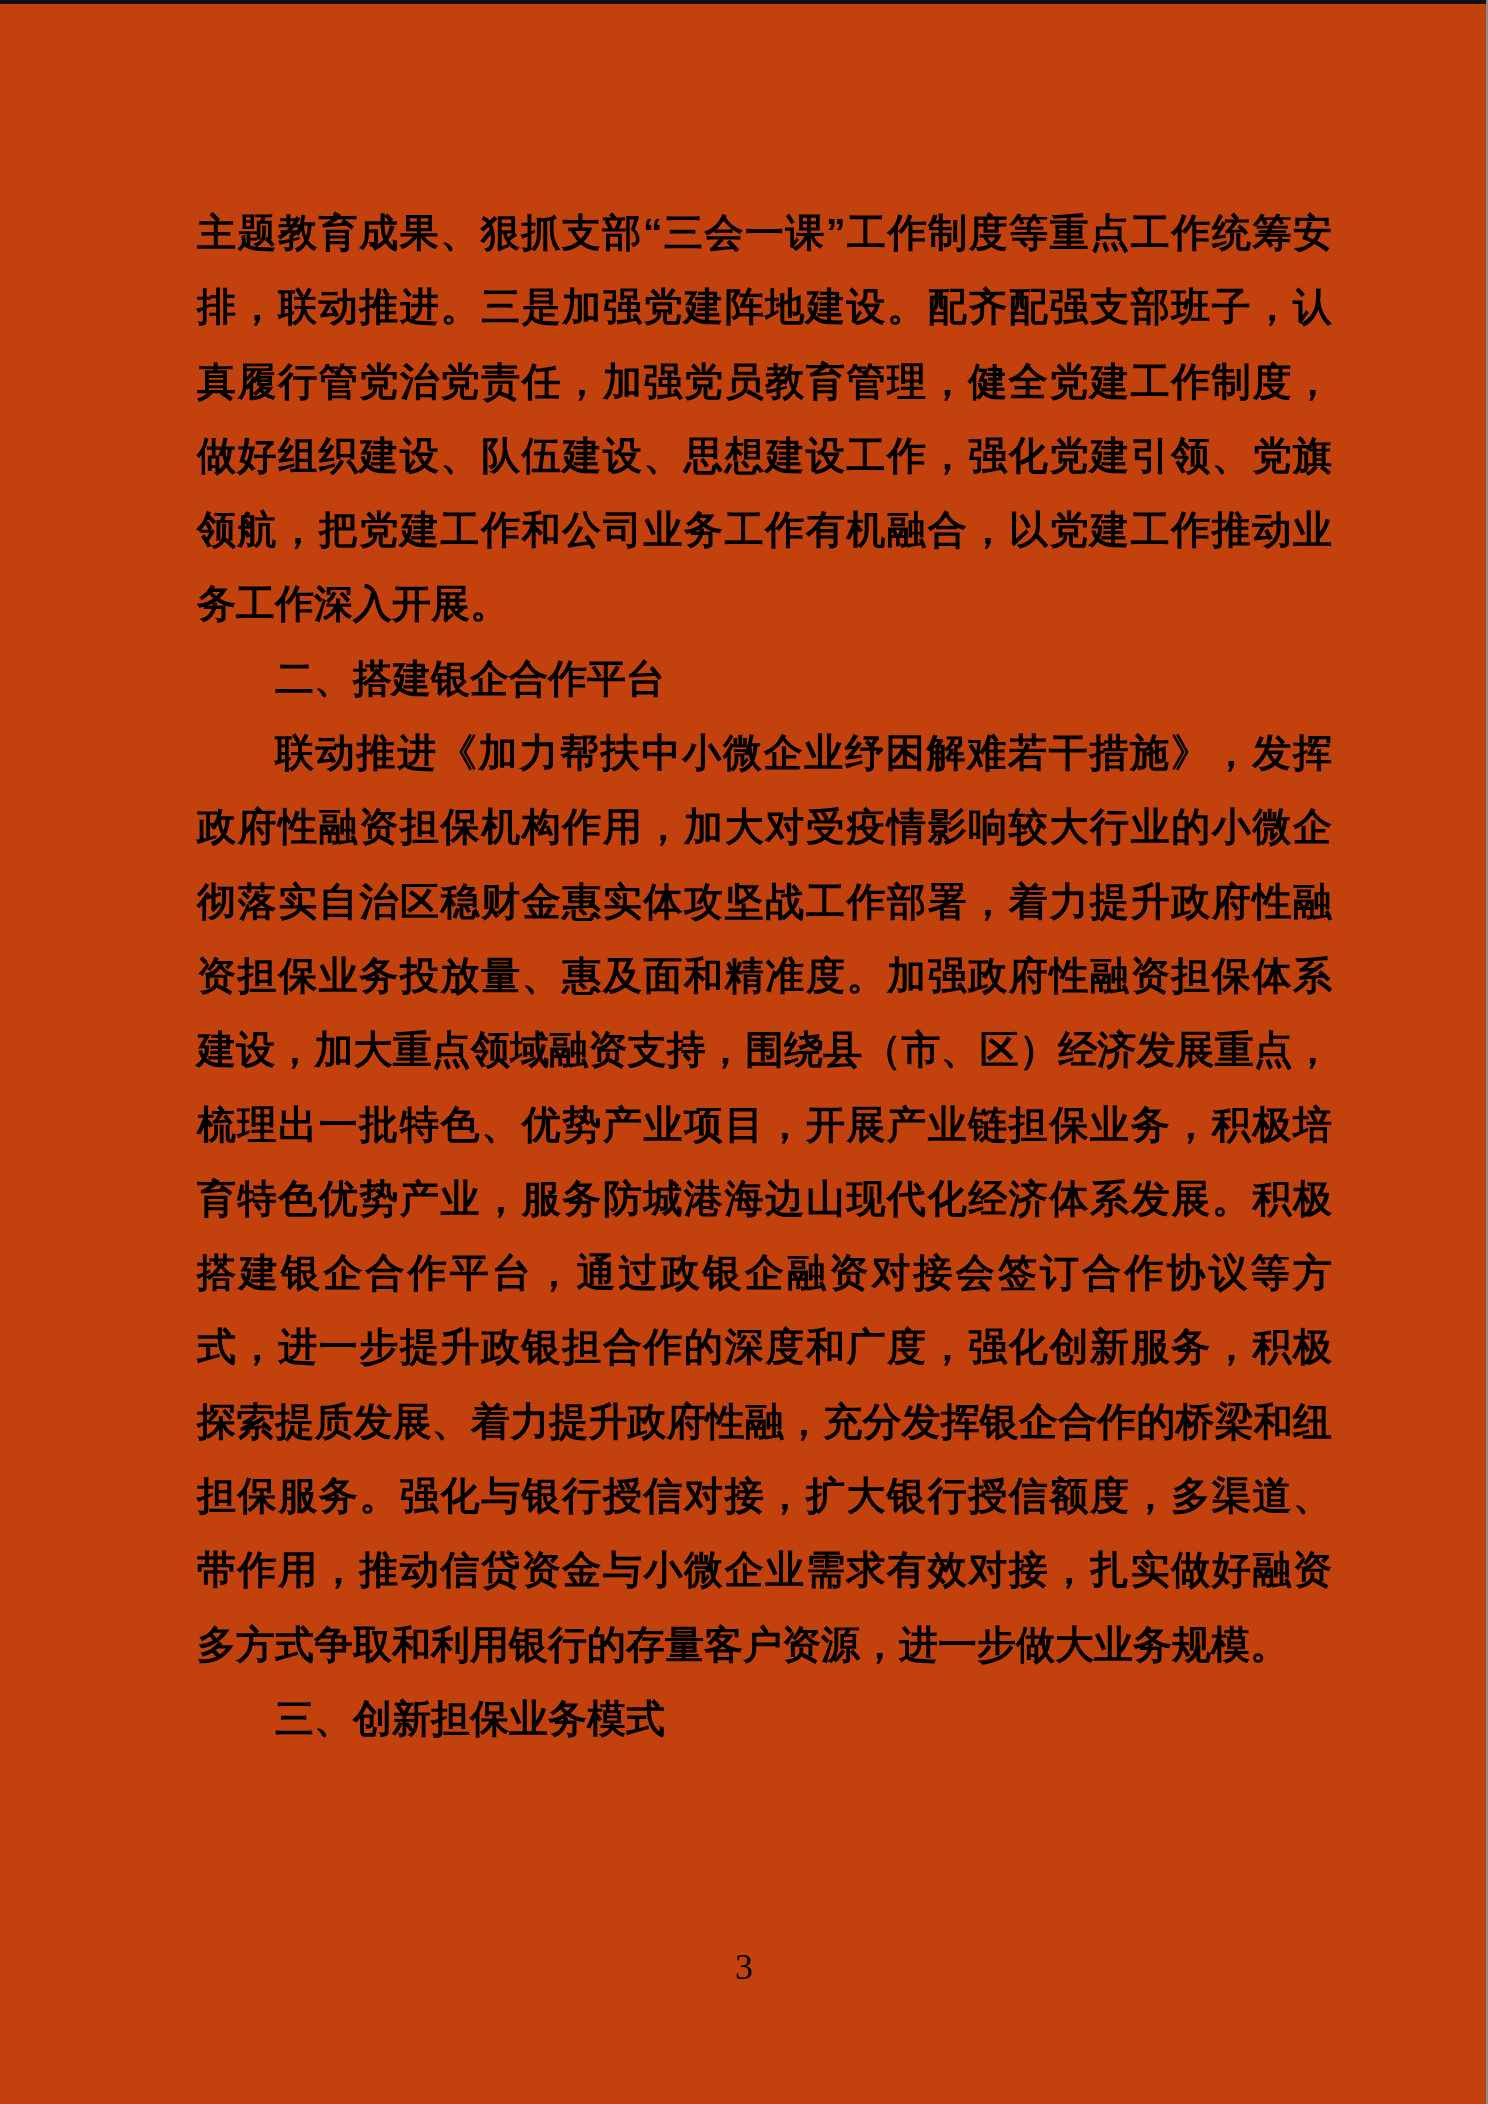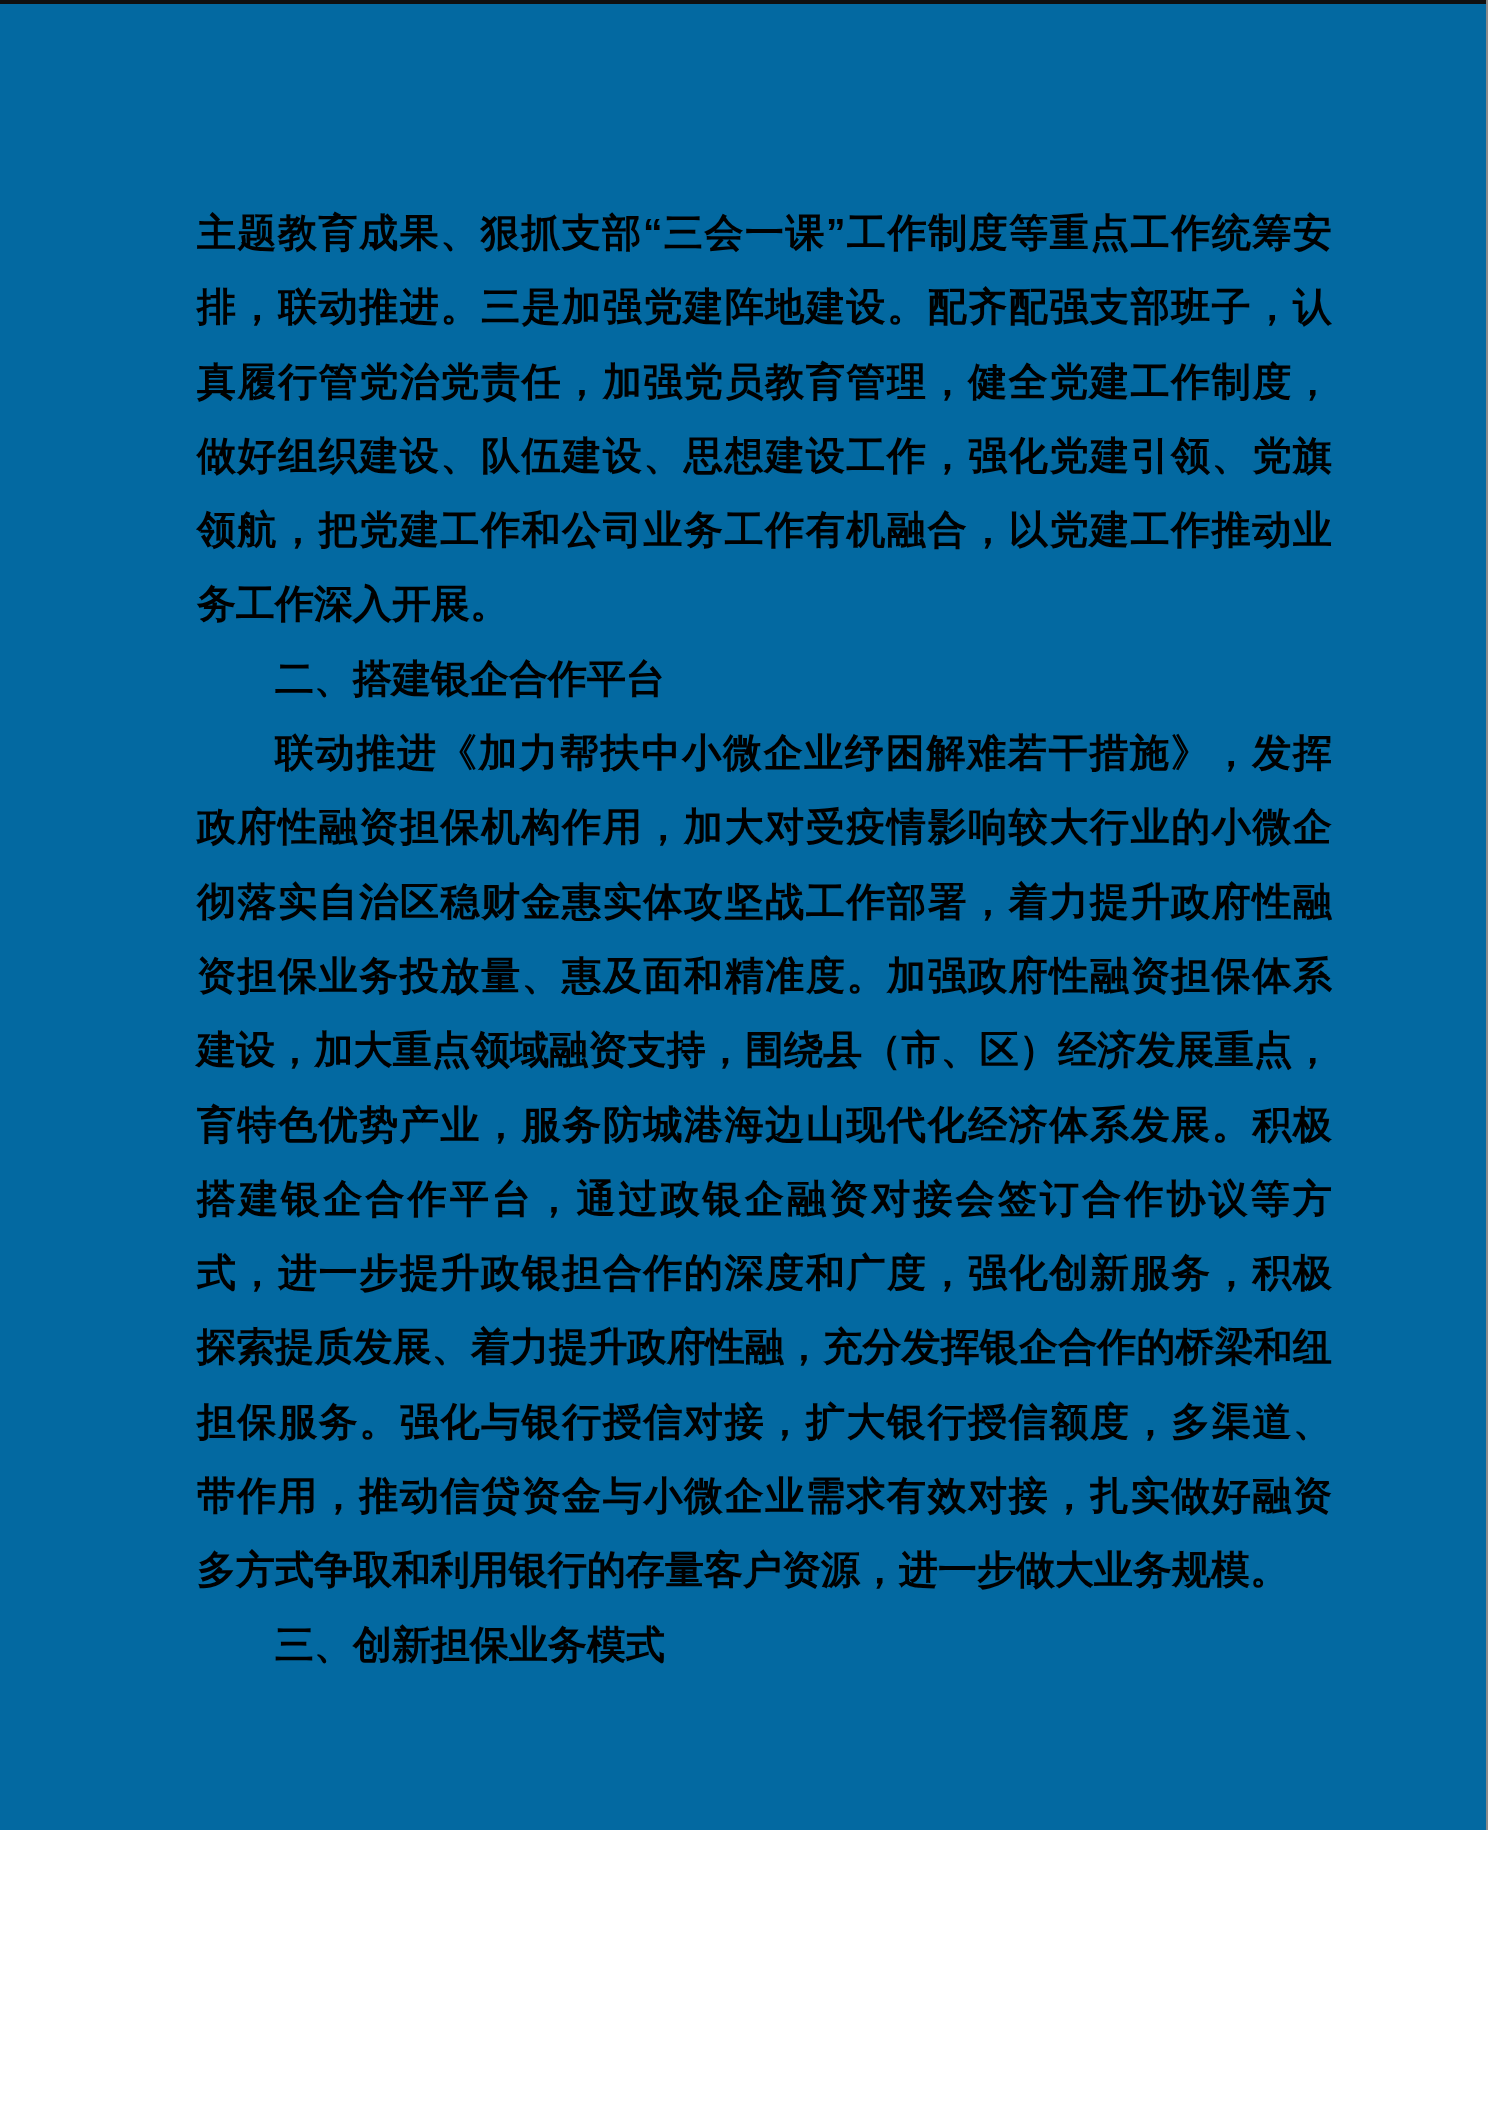--- a/index.html
+++ b/index.html
@@ -1,21 +1,21 @@
 <!DOCTYPE html>
 <html><head>
 <meta charset="utf-8">
 <style>
   html, body { margin: 0; padding: 0; background: #ffffff; }
 
   .page {
     position: relative;
     width: 1488px;
-    height: 1830px;
-    background: #0369a1;
+    height: 2104px;
+    background: #c2410c;
     overflow: hidden;
     font-family: "Liberation Sans", sans-serif;
     color: #000000;
   }
 
   
   .edge-top {
     position: absolute; top: 0; left: 0;
     width: 100%; height: 4px;
     background: #101010;
@@ -85,20 +85,21 @@
     </div>
 
     <div class="line heading">二、搭建银企合作平台</div>
 
     <div class="para">
       <div class="line indent">联动推进《加力帮扶中小微企业纾困解难若干措施》，发挥</div>
       <div class="line">政府性融资担保机构作用，加大对受疫情影响较大行业的小微企</div>
       <div class="line">彻落实自治区稳财金惠实体攻坚战工作部署，着力提升政府性融</div>
       <div class="line">资担保业务投放量、惠及面和精准度。加强政府性融资担保体系</div>
       <div class="line">建设，加大重点领域融资支持，围绕县（市、区）经济发展重点，</div>
+      <div class="line">梳理出一批特色、优势产业项目，开展产业链担保业务，积极培</div>
       <div class="line">育特色优势产业，服务防城港海边山现代化经济体系发展。积极</div>
       <div class="line">搭建银企合作平台，通过政银企融资对接会签订合作协议等方</div>
       <div class="line">式，进一步提升政银担合作的深度和广度，强化创新服务，积极</div>
       <div class="line">探索提质发展、着力提升政府性融，充分发挥银企合作的桥梁和纽</div>
       <div class="line">担保服务。强化与银行授信对接，扩大银行授信额度，多渠道、</div>
       <div class="line">带作用，推动信贷资金与小微企业需求有效对接，扎实做好融资</div>
       <div class="line last">多方式争取和利用银行的存量客户资源，进一步做大业务规模。</div>
     </div>
 
     <div class="line heading">三、创新担保业务模式</div>

